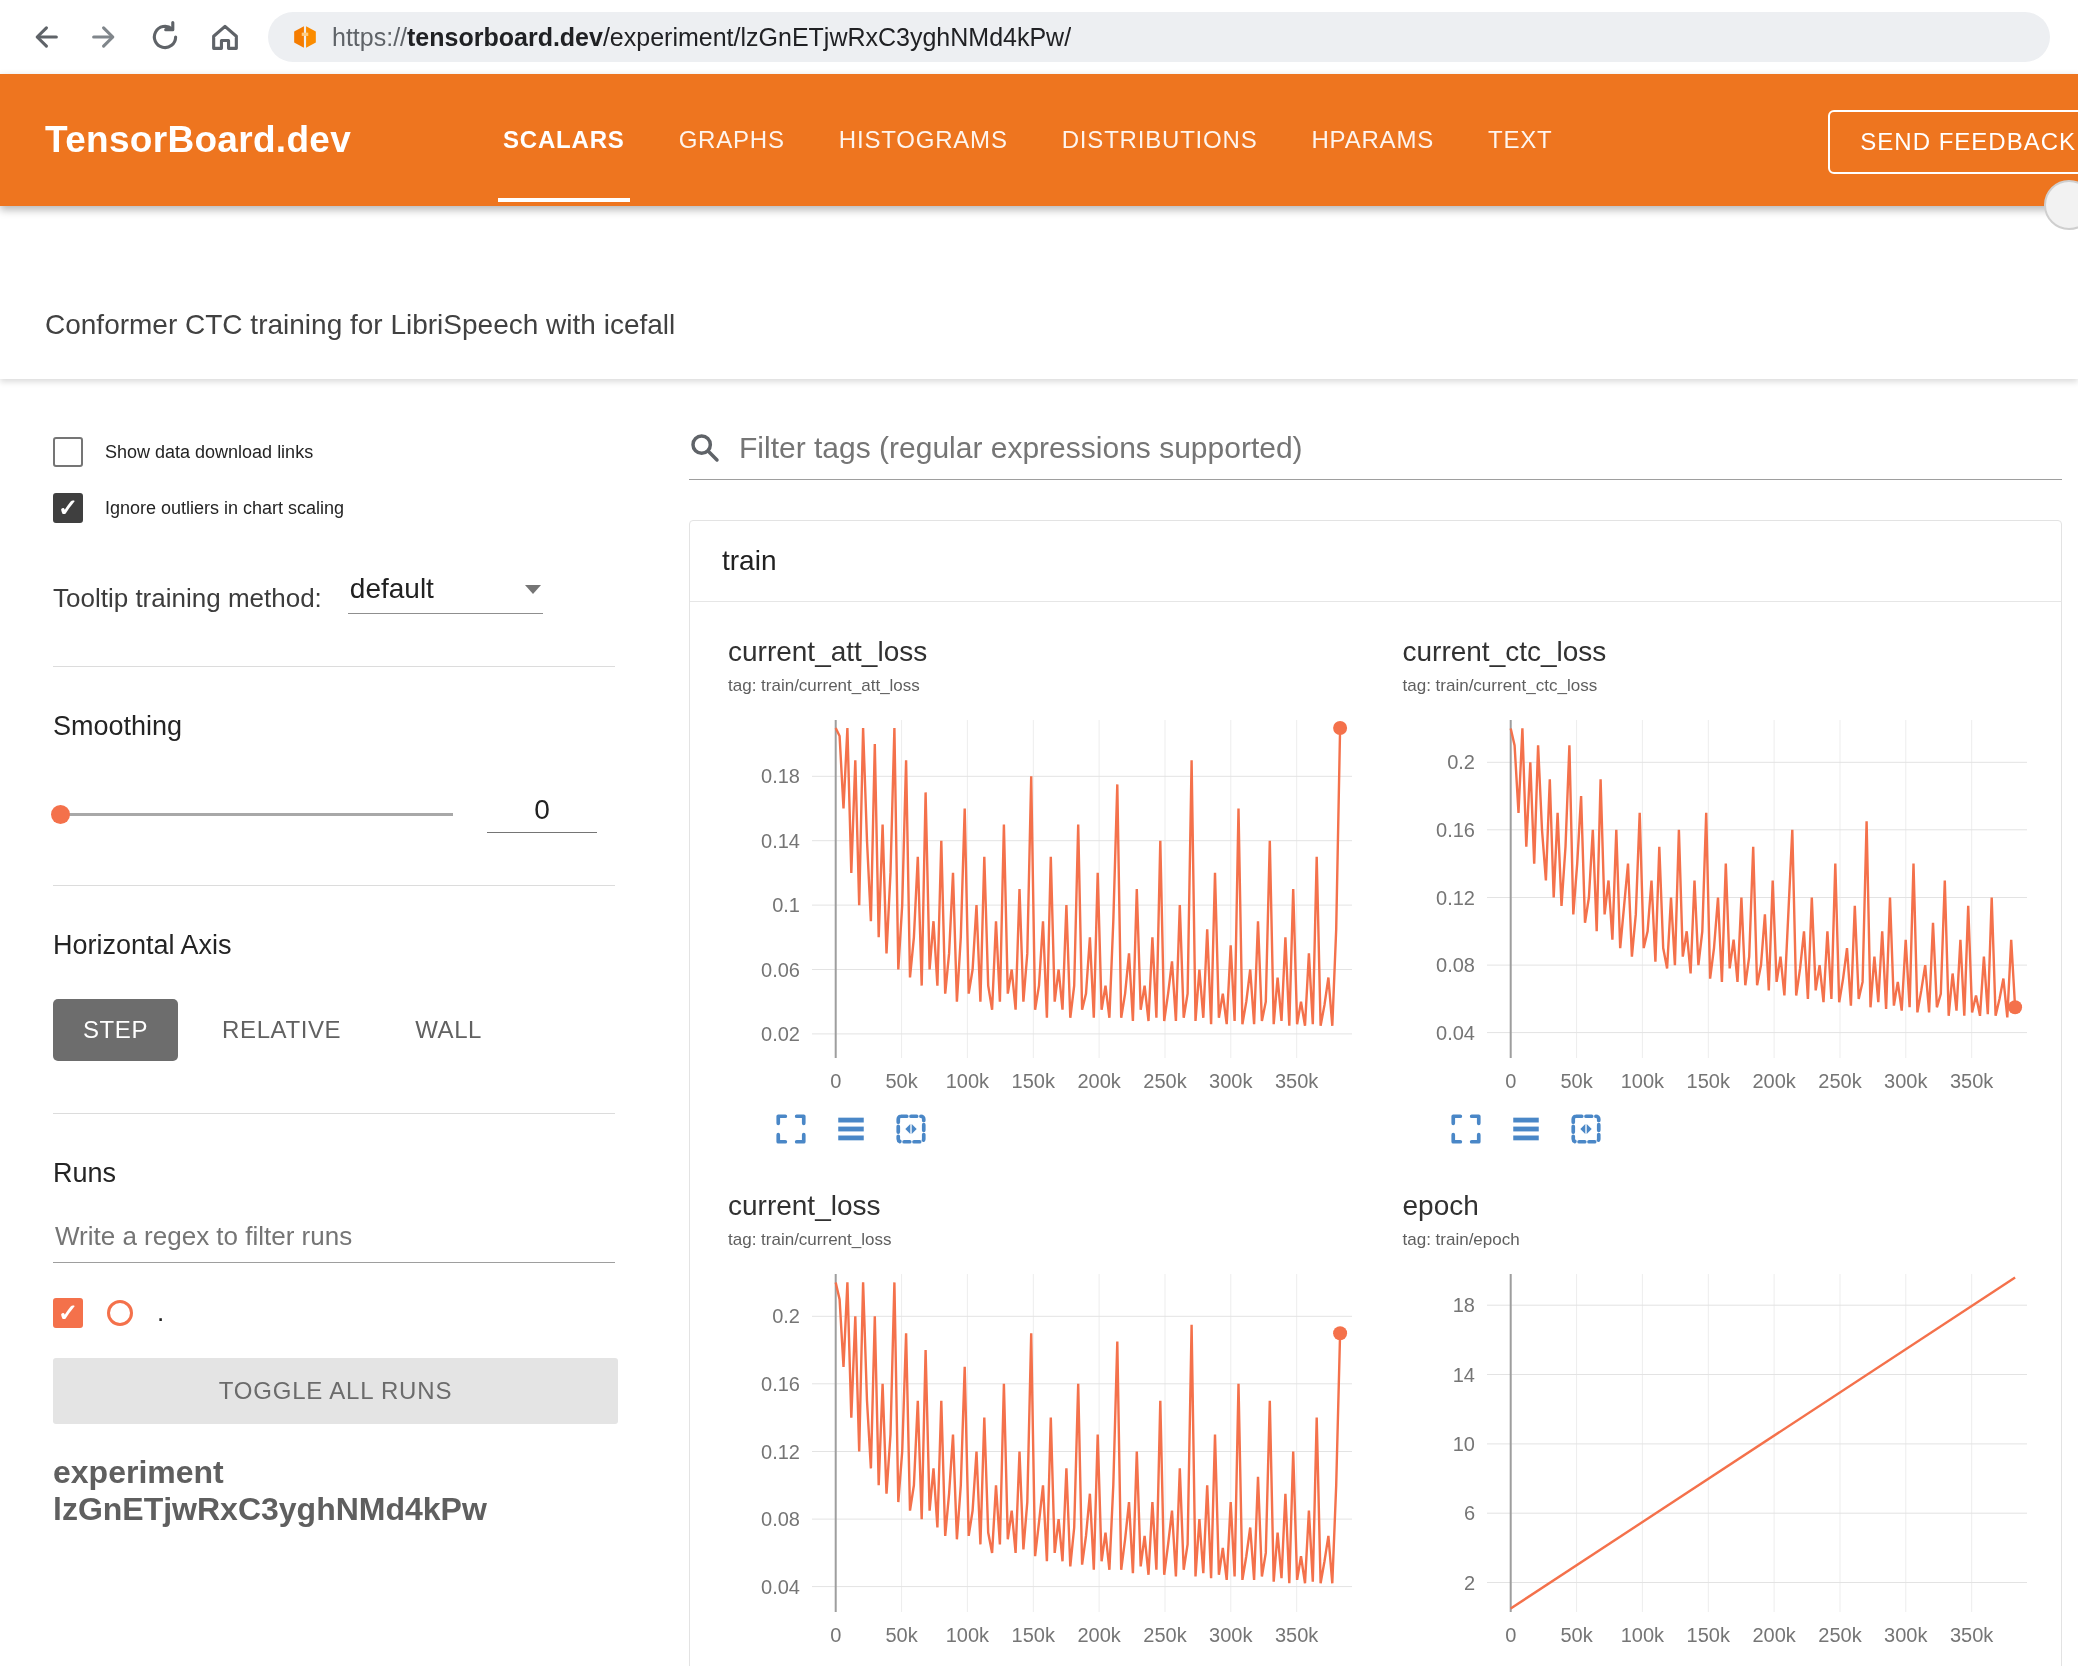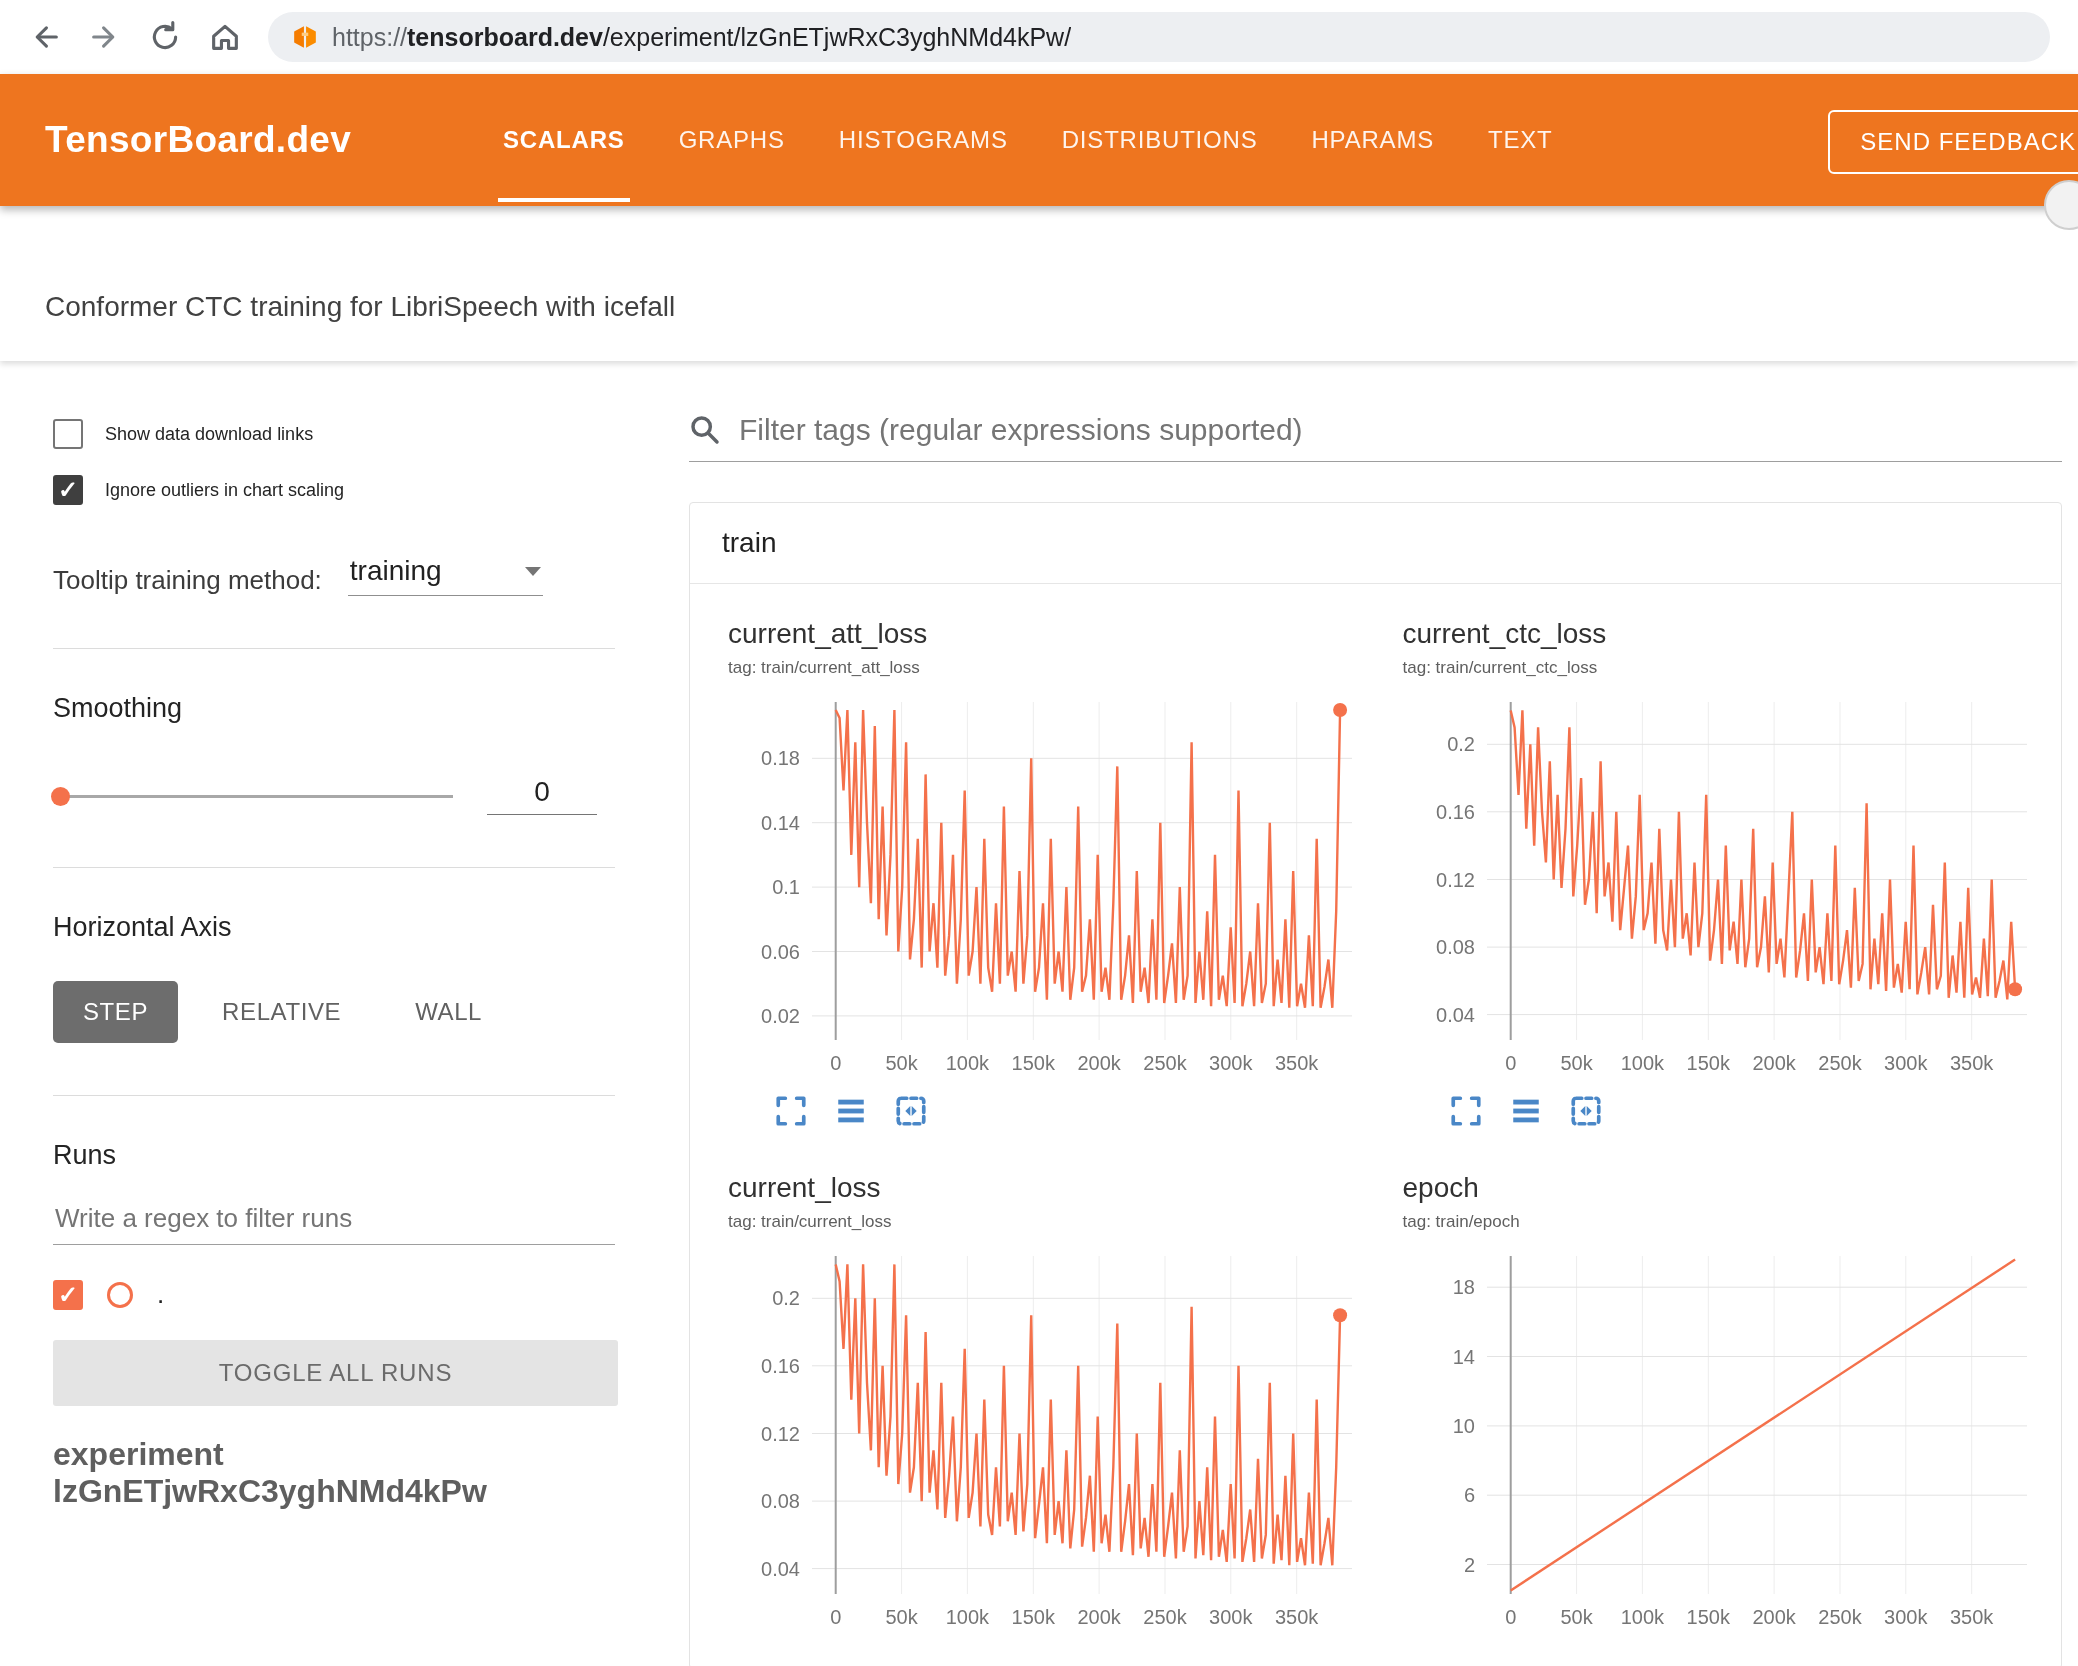--- a/index.html
+++ b/index.html
@@ -26,21 +26,21 @@
     font-size:24px; letter-spacing:0.8px; cursor:pointer; }
   .tab.active { color:#fff; font-weight:bold; }
   .tab.active::after { content:""; position:absolute; left:22px; right:22px; bottom:4px; height:4px; background:#fff; }
   .feedback-btn { position:absolute; right:-30px; top:36px; border:2px solid #fff; border-radius:6px;
     color:#fff; font-size:24px; letter-spacing:1px; padding:16px 30px; background:transparent; cursor:pointer;
     font-family:"Liberation Sans", sans-serif; white-space:nowrap; }
   .avatar-partial { position:absolute; right:-16px; top:106px; width:50px; height:50px; border-radius:50%;
     background:#f2f2f2; border:2px solid #cfcfcf; }
 
   
-  .subtitle-bar { height:155px; background:#fff; display:flex; align-items:flex-end; padding:0 0 38px 45px;
+  .subtitle-bar { height:173px; background:#fff; display:flex; align-items:flex-end; padding:0 0 38px 45px;
     box-shadow:0 3px 6px rgba(0,0,0,0.14); position:relative; z-index:10; }
   .subtitle-bar .subtitle { font-size:28px; color:#414141; }
 
   
   .content { display:flex; height:1306px; background:#fff; }
 
   
   .sidebar { width:655px; flex:0 0 auto; padding:58px 40px 0 53px; }
   .check-row { display:flex; align-items:center; gap:22px; margin-bottom:26px; cursor:pointer; }
   .checkbox { width:30px; height:30px; border:2px solid #757575; border-radius:3px; flex:0 0 auto;
@@ -168,21 +168,21 @@
       <span class="check-label">Show data download links</span>
     </div>
     <div class="check-row">
       <span class="checkbox checked"></span>
       <span class="check-label">Ignore outliers in chart scaling</span>
     </div>
 
     <div class="tooltip-row">
       <span class="field-label">Tooltip training method:</span>
       <div class="select">
-        <span class="select-value">training</span>
+        <span class="select-value">default</span>
       </div>
     </div>
 
     <hr class="divider">
 
     <div class="section-label">Smoothing</div>
     <div class="slider-row">
       <div class="slider">
         <div class="track"></div>
         <div class="thumb"></div>

